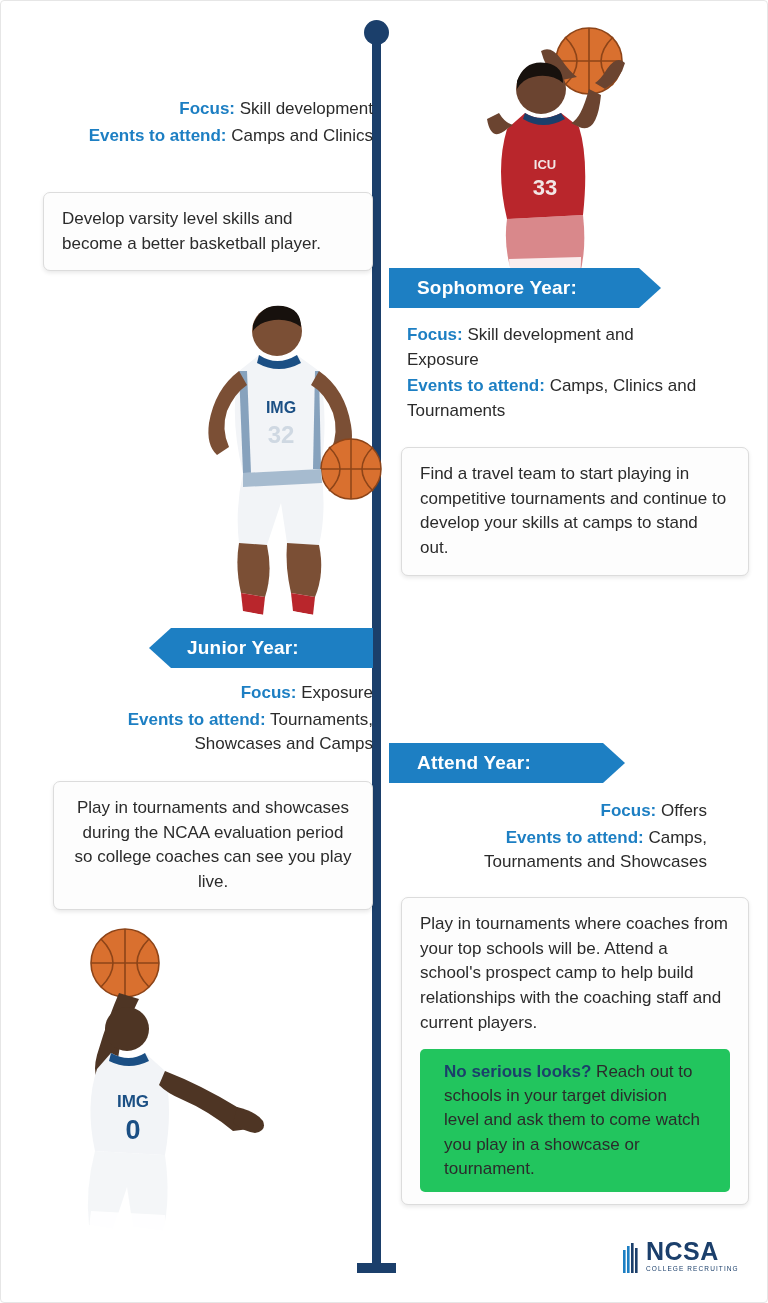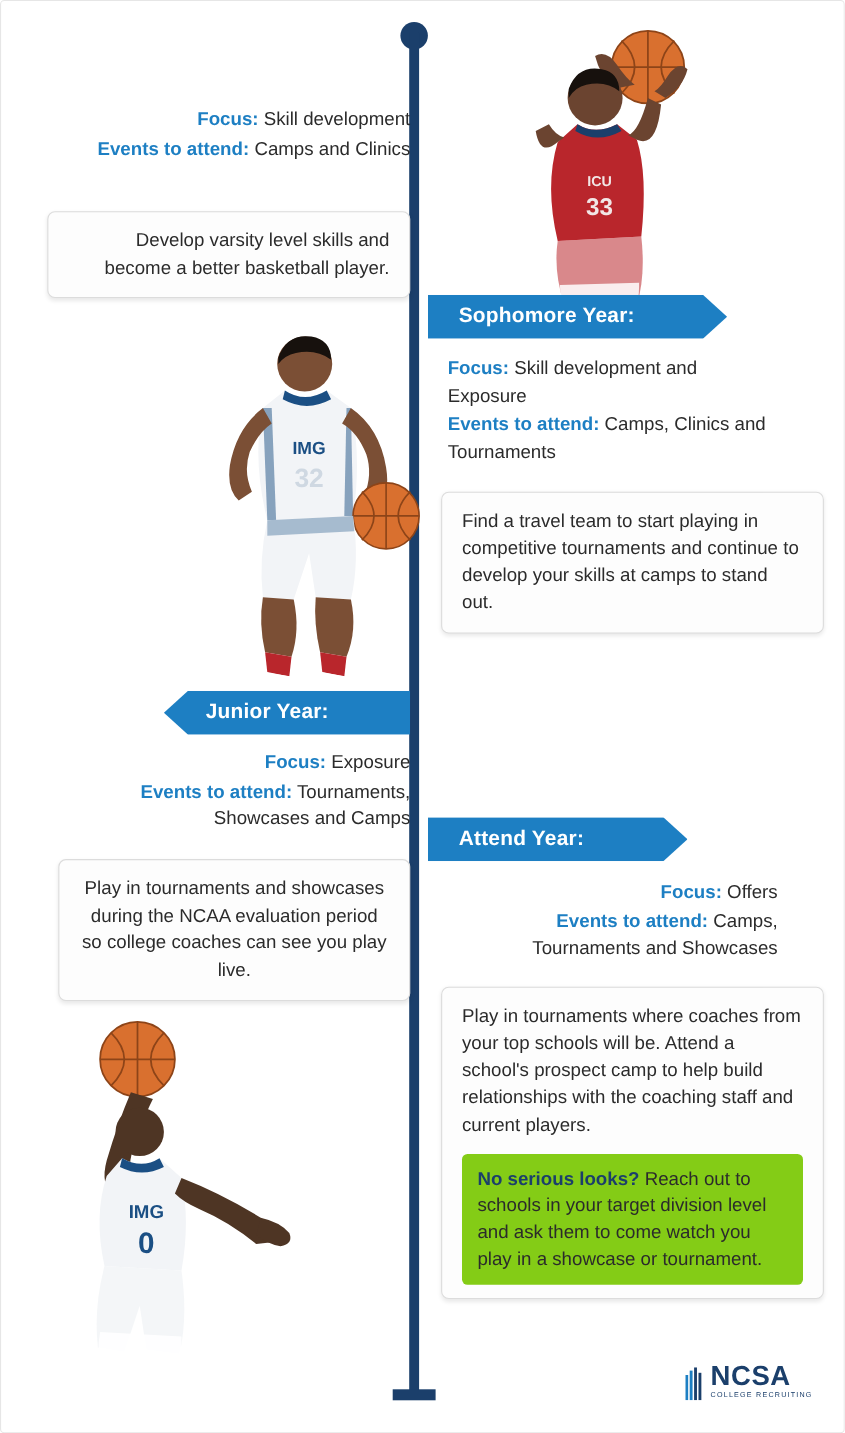--- a/index.html
+++ b/index.html
@@ -110,23 +110,23 @@
   }
   .card.align-left  { text-align: left; }
 
   #card-freshman  { left: 42px;  top: 191px; width: 330px; }
   #card-junior    { left: 52px;  top: 780px; width: 320px; }
   #card-sophomore { left: 400px; top: 446px; width: 348px; }
   #card-senior    { left: 400px; top: 896px; width: 348px; padding-bottom: 12px; }
 
   .note {
     margin-top: 14px;
-    background: #84cc16;
+    background: #22c55e;
     border-radius: 5px;
-    padding: 11px 14px;
+    padding: 11px 24px;
     text-align: left;
     font-size: 17px;
     line-height: 1.42;
   }
   .note b { color: #1b3f6b; }
 
   
   .athlete { position: absolute; }
   #athlete-1 { left: 428px; top: 18px;  width: 220px; height: 262px; }
   #athlete-2 { left: 172px; top: 296px; width: 220px; height: 330px; }
@@ -172,21 +172,21 @@
     <p class="row">
       <span class="lbl">Focus:</span>
       <span>Skill development</span>
     </p>
     <p class="row">
       <span class="lbl">Events to attend:</span>
       <span>Camps and Clinics</span>
     </p>
   </div>
 
-  <div class="card align-center" id="card-freshman" style="text-align:right">
+  <div class="card align-center" id="card-freshman" style="text-align:left">
     <span>Develop varsity level skills and become a better basketball player.</span>
   </div>
 
   <div class="athlete" id="athlete-1">
     <svg viewBox="0 0 220 262" width="220" height="262" aria-hidden="true">
 
       <circle cx="160" cy="42" r="33" fill="#d9702f"></circle>
       <circle cx="160" cy="42" r="33" fill="none" stroke="#8d4418" stroke-width="1.6"></circle>
       <path d="M127 42 H193" stroke="#8d4418" stroke-width="1.6" fill="none"></path>
       <path d="M160 9 V75" stroke="#8d4418" stroke-width="1.6" fill="none"></path>

